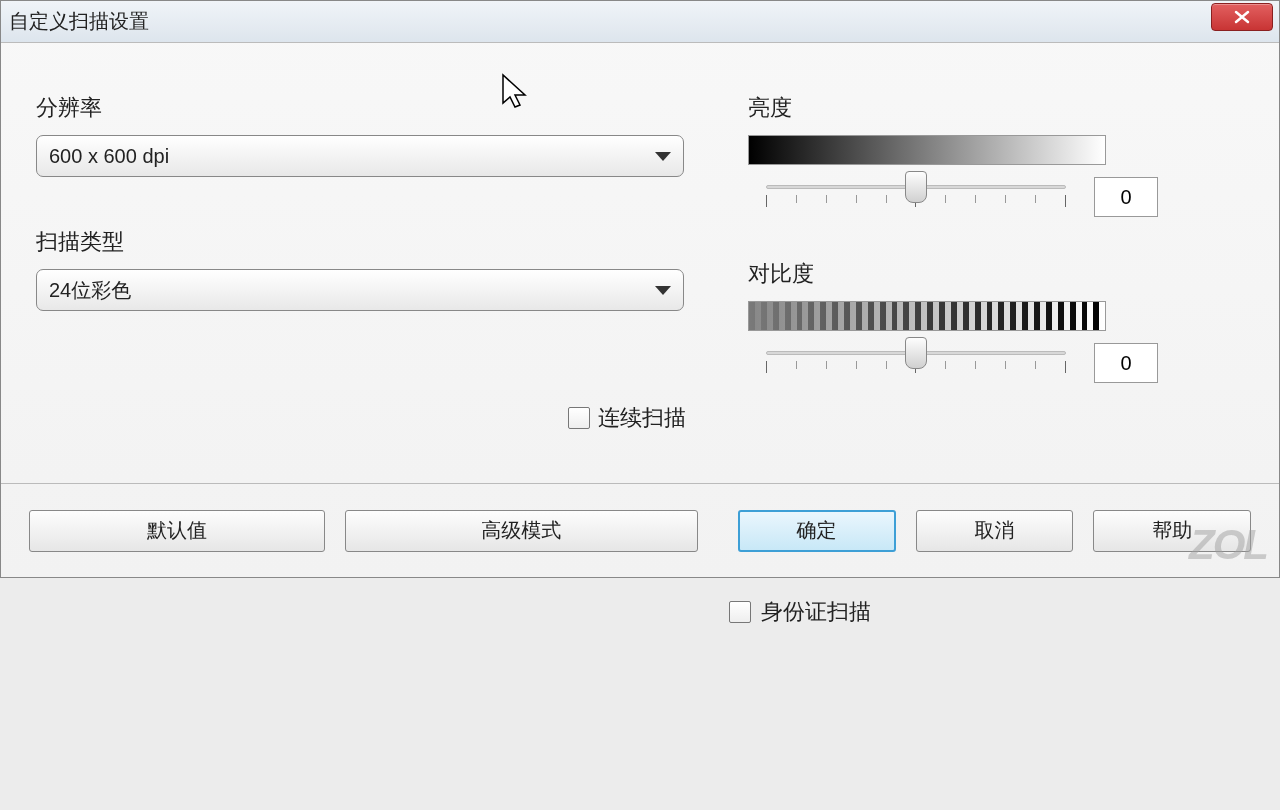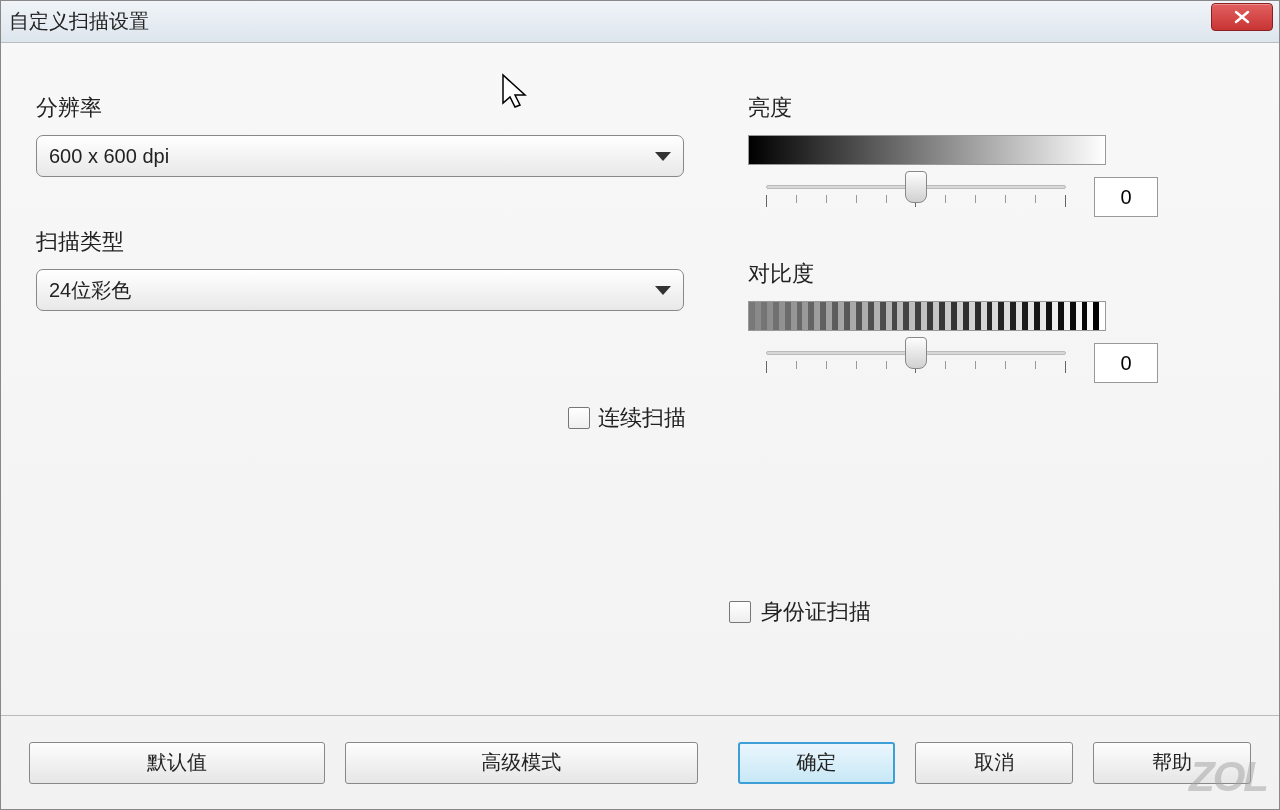--- a/index.html
+++ b/index.html
@@ -5,21 +5,21 @@
     * { box-sizing: border-box; margin: 0; padding: 0; }
     body {
       font-family: "Microsoft YaHei", "SimSun", Arial, sans-serif;
       background: #ececec;
       width: 1280px;
       height: 810px;
       overflow: hidden;
     }
     .window {
       width: 1280px;
-      height: 810px;
+      height: 578px;
       background: linear-gradient(to bottom, #f8f8f8, #f2f2f2);
       border: 1px solid #888;
       position: relative;
     }
     .titlebar {
       height: 42px;
       background: linear-gradient(to bottom, #f0f4f8, #dde5ed);
       border-bottom: 1px solid #bbb;
       display: flex;
       align-items: center;
@@ -218,20 +218,21 @@
       position: absolute;
       left: 0;
       right: 0;
       bottom: 0;
       height: 94px;
       border-top: 1px solid #bbb;
       display: flex;
       align-items: center;
       padding: 0 28px;
       gap: 20px;
+      justify-content: flex-end;
     }
     .btn {
       height: 42px;
       border: 1px solid #888;
       border-radius: 3px;
       background: linear-gradient(to bottom, #fdfdfd, #e6e6e6);
       font-size: 20px;
       color: #222;
       cursor: pointer;
       display: flex;

